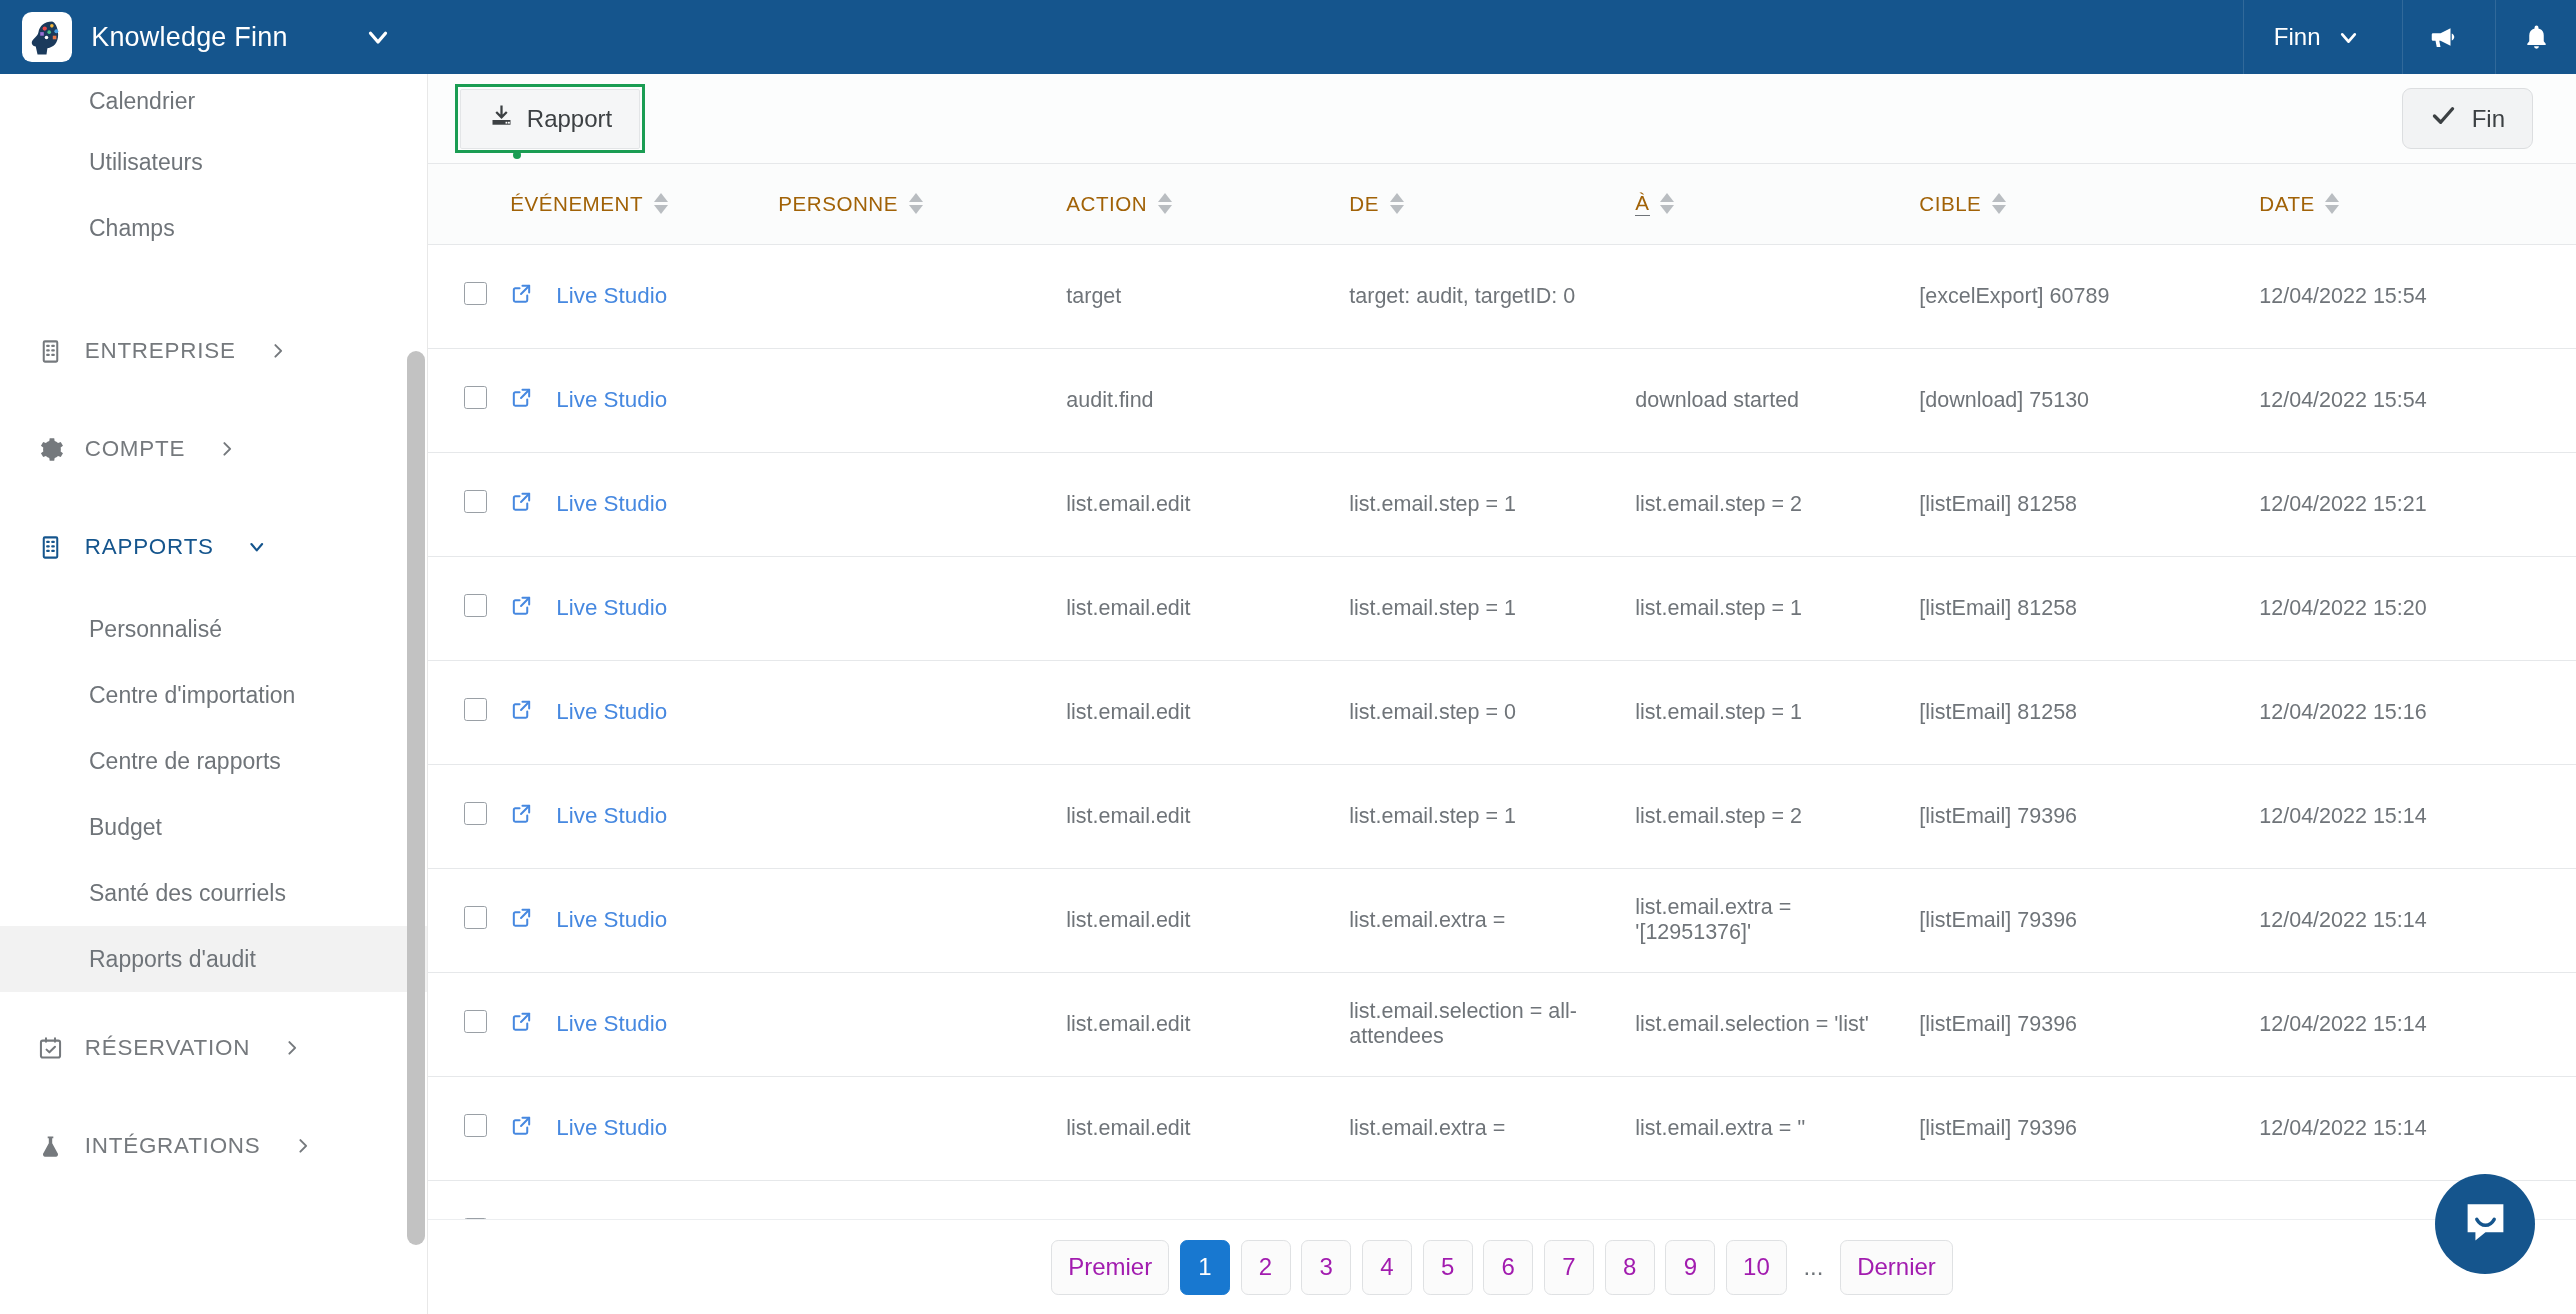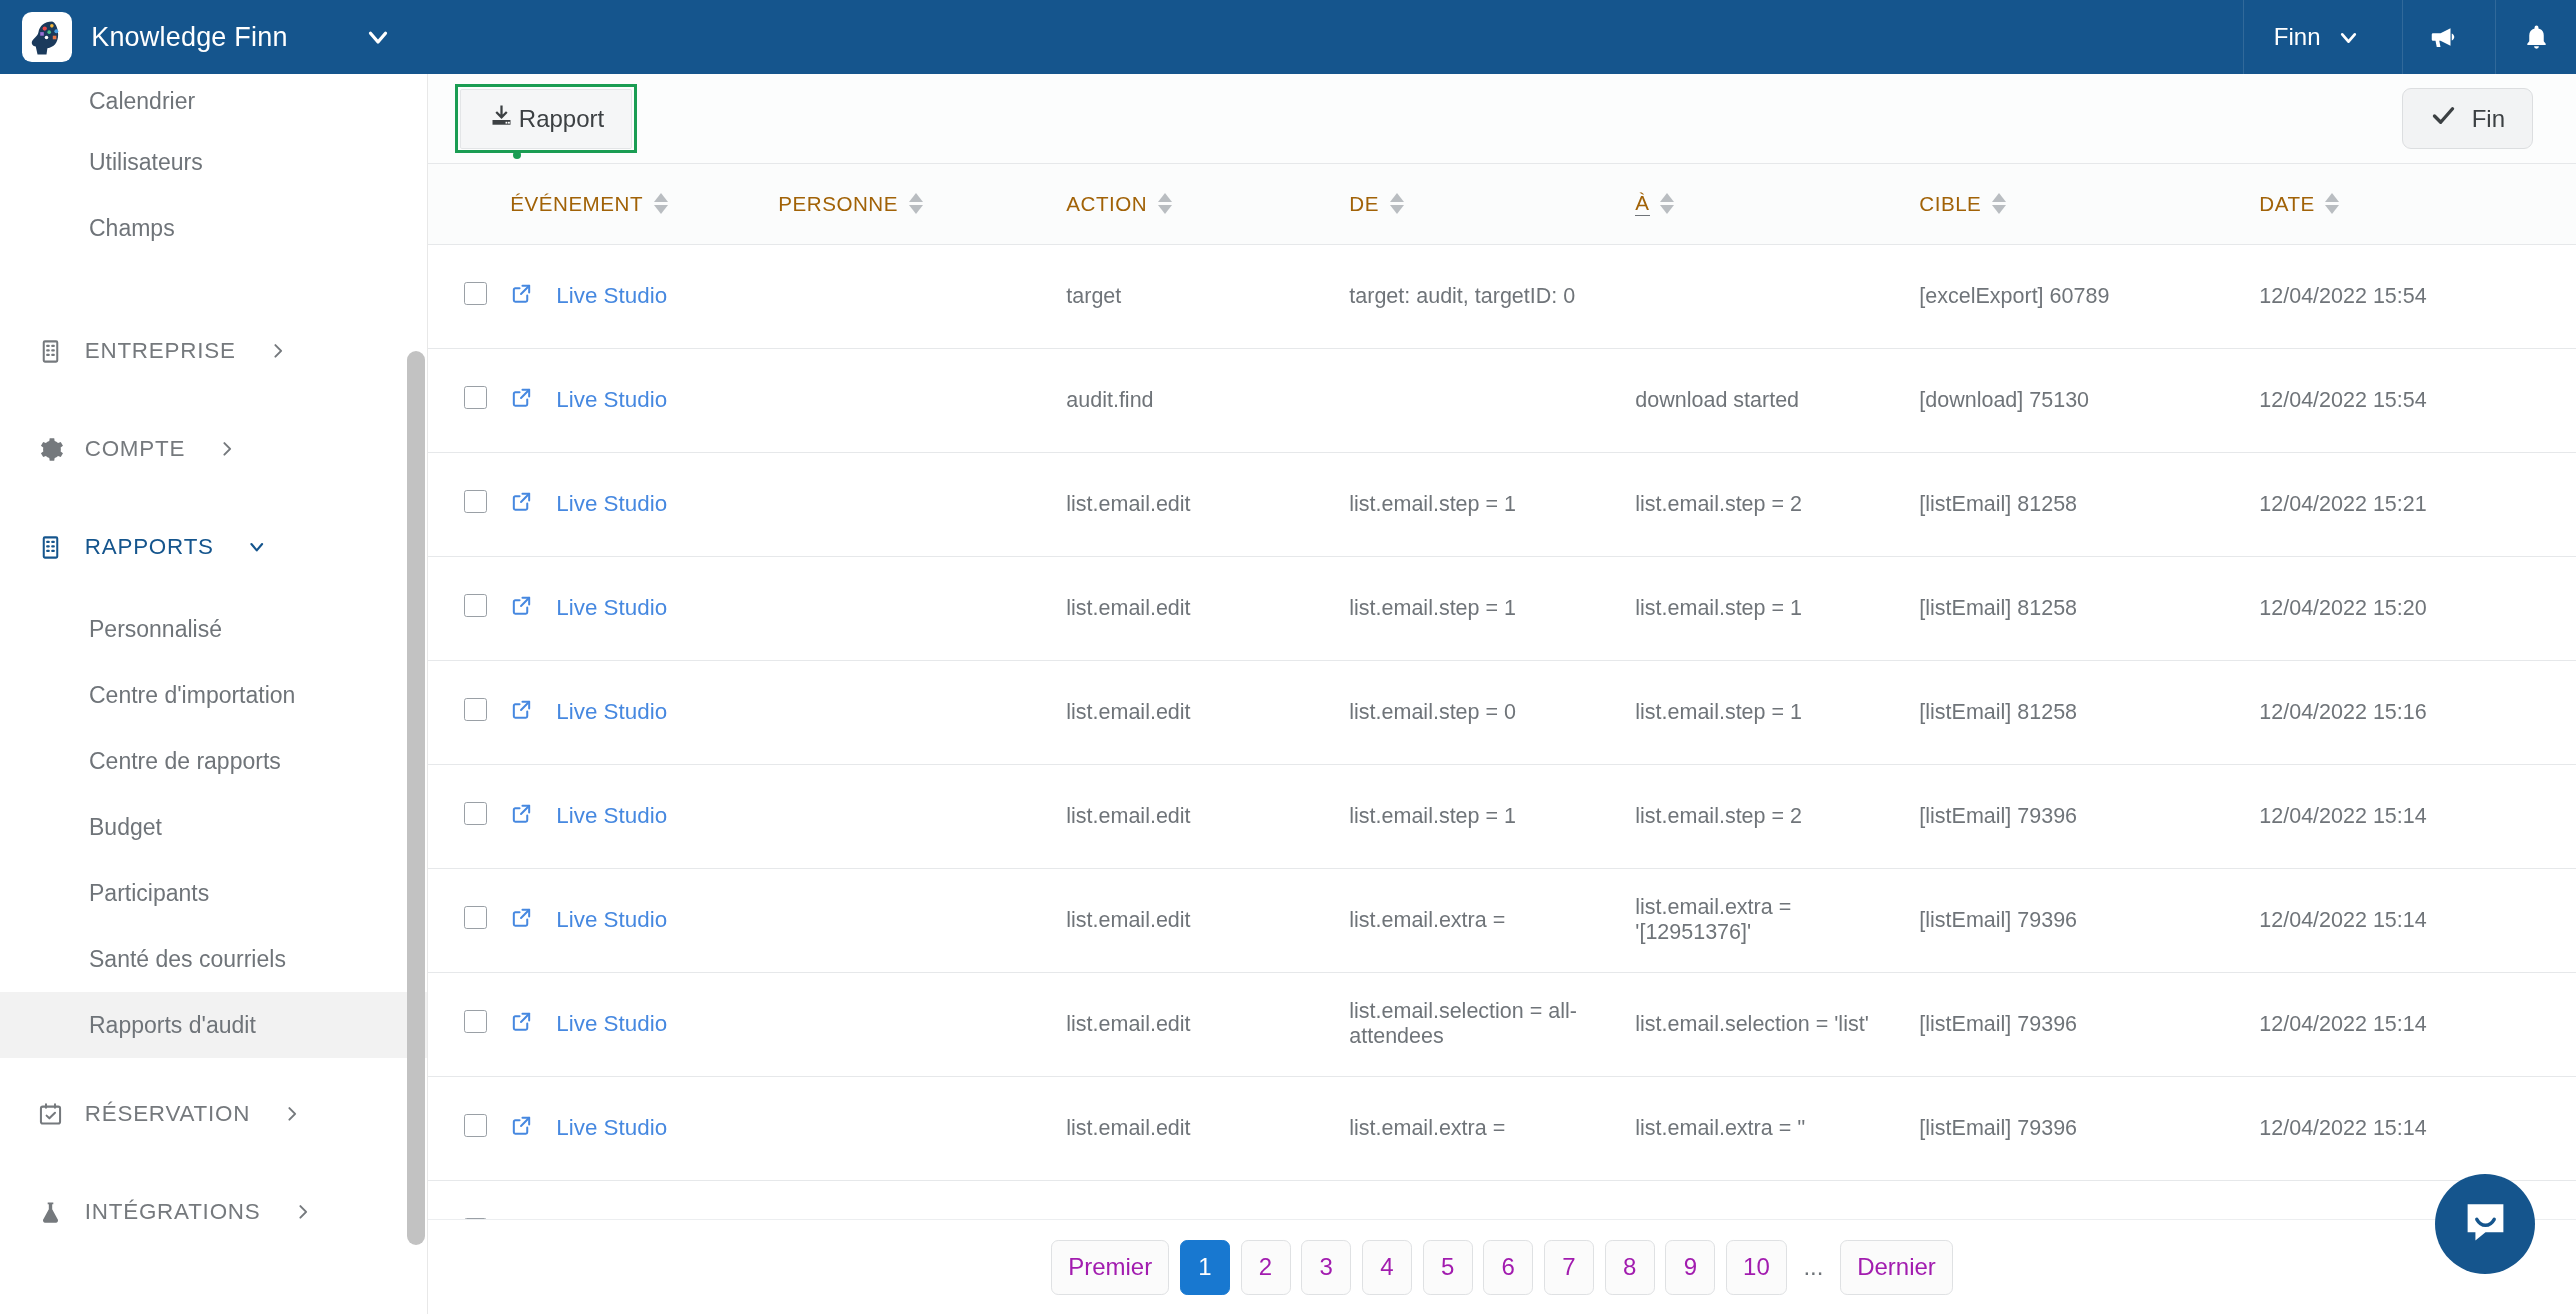--- a/index.html
+++ b/index.html
@@ -73,21 +73,21 @@
   }
   .toolbar {
     position: relative; height: 90px; background: #fcfdfd;
     border-bottom: 0.9px solid #e6e8ea; display: flex; align-items: center;
     padding: 0 43px 0 27px;
   }
   .btn-report-wrap {
     border: 3.6px solid #1a9d53; padding: 1.8px; display: inline-block;
   }
   .btn-report {
-    display: flex; align-items: center; gap: 4px;
+    display: flex; align-items: center; gap: 12px;
     background: #f5f6f7; border: 0.9px solid #e3e5e7;
     padding: 12.5px 27px; font-size: 24px; color: #3c4043; border-radius: 1.8px;
   }
   .btn-fin {
     margin-left: auto; display: flex; align-items: center; gap: 14.3px;
     background: #f2f3f4; border: 0.9px solid #dcdee0; border-radius: 9px;
     padding: 13.4px 27px; font-size: 24px; color: #3c4043;
   }
   .green-dot {
     position: absolute; left: 85px; bottom: 4.5px;
@@ -279,23 +279,20 @@
         <span>Personnalisé</span>
       </div>
       <div class="side-link">
         <span>Centre d'importation</span>
       </div>
       <div class="side-link">
         <span>Centre de rapports</span>
       </div>
       <div class="side-link">
         <span>Budget</span>
-      </div>
-      <div class="side-link">
-        <span>Participants</span>
       </div>
       <div class="side-link">
         <span>Santé des courriels</span>
       </div>
       <div class="side-link active">
         <span>Rapports d'audit</span>
       </div>
 
       <div class="side-section" style="margin-top:7.2px">
         <span class="sec-icon">

